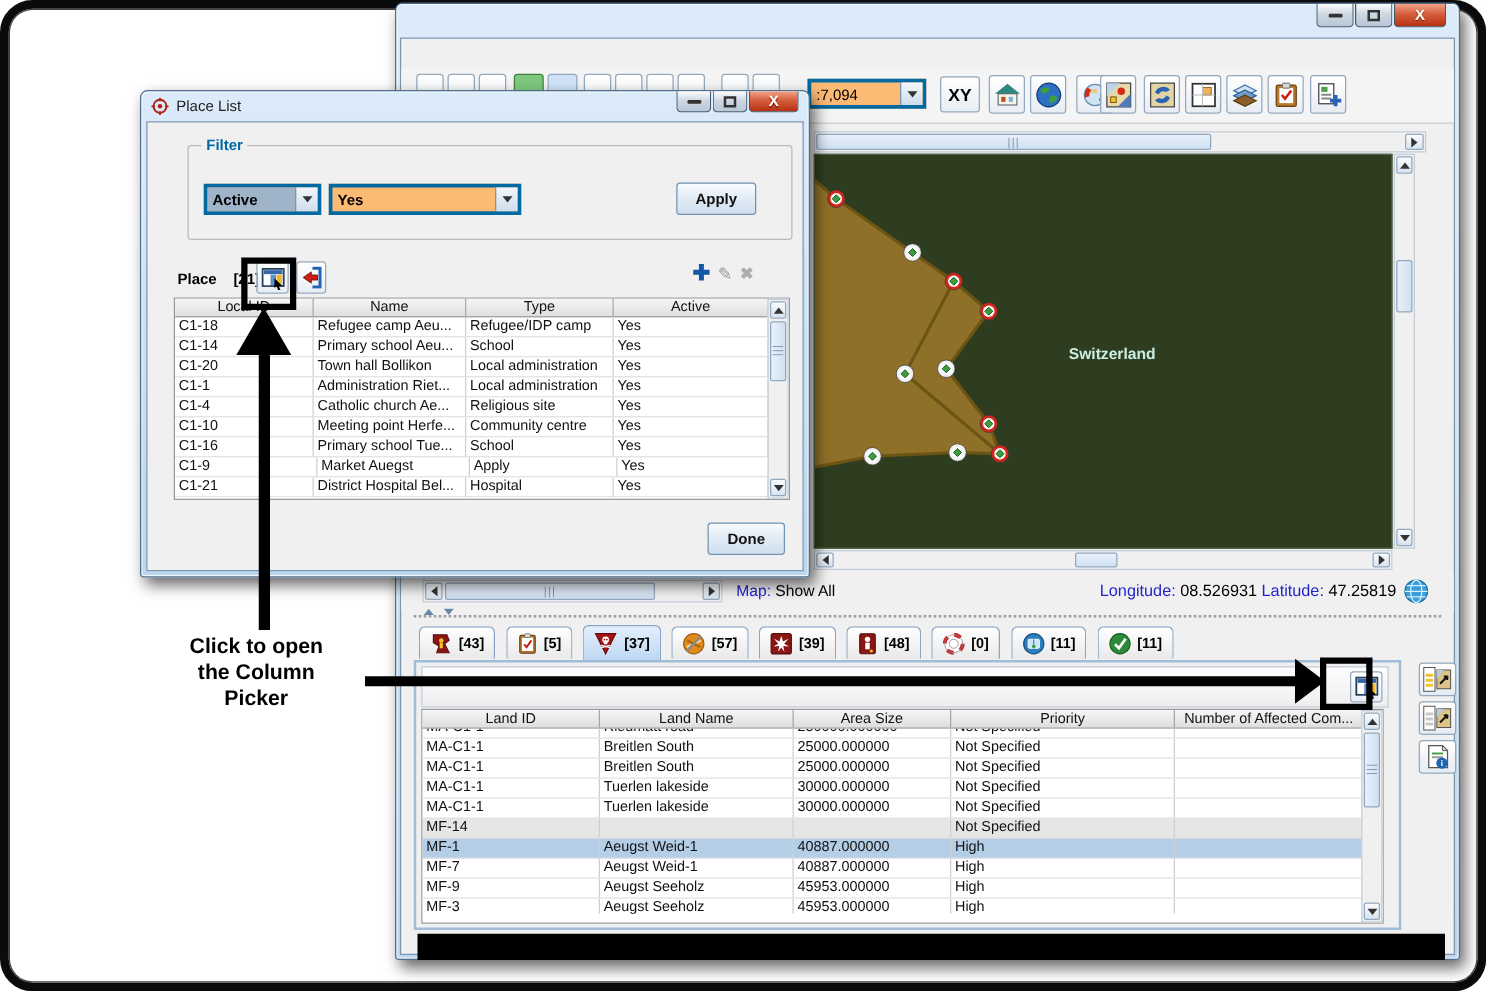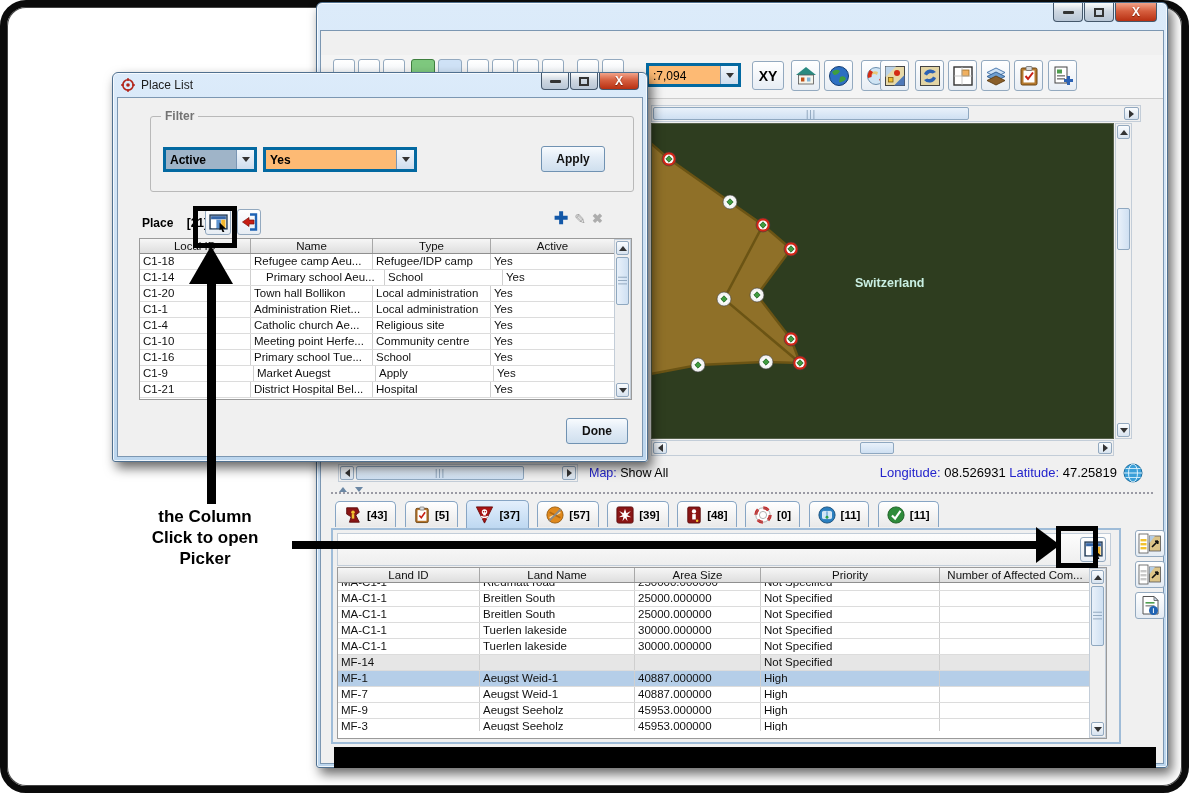--- a/index.html
+++ b/index.html
@@ -57,21 +57,21 @@
 
   
   .btn7 { position:absolute; border:1px solid #7092b2; border-radius:3px; background:linear-gradient(#f8fbfe,#e2ecf6 45%,#cfdfee); font-size:12px; font-weight:bold; color:#111; display:flex; align-items:center; justify-content:center; }
 
   
   .anno-square { position:absolute; border:5px solid #000; background:transparent; }
   .anno-text { position:absolute; font-size:17px; line-height:21px; font-weight:bold; color:#000; text-align:center; }
   .anno-stem { position:absolute; background:#000; }
 
   .fieldset { position:absolute; border:1px solid #b9b9b9; border-radius:3px; }
-  .fieldset .legend { position:absolute; top:-8px; left:10px; background:#f0f0f0; padding:0 4px; font-size:12px; font-weight:bold; color:#737373; }
+  .fieldset .legend { position:absolute; top:-8px; left:10px; background:#f0f0f0; padding:0 4px; font-size:12px; font-weight:bold; color:#0369a1; }
   .icon-btn { position:absolute; border:1px solid #93a9bf; border-radius:3px; background:linear-gradient(#ffffff,#e4ebf3); display:flex; align-items:center; justify-content:center; }
   .glyph-add { color:#1358a8; font-weight:bold; font-size:17px; }
   .glyph-edit { color:#9a9a9a; font-size:14px; }
   .glyph-del { color:#adadad; font-weight:bold; font-size:13px; }
   .statusblue { color:#2323cc; }
   .dotline { border-top:2px dotted #9a9aa4; }
 </style>
 </head>
 <body>
 
@@ -615,21 +615,21 @@
         </div>
       <div class="jt-body" style="height:144px;">
           <div class="tr">
             <div class="td" style="width: 111px;">C1-18</div>
             <div class="td" style="width: 122px;">Refugee camp Aeu...</div>
             <div class="td" style="width: 118px;">Refugee/IDP camp</div>
             <div class="td" style="width: 124px;">Yes</div>
           </div>
           <div class="tr">
             <div class="td" style="width: 111px;">C1-14</div>
-            <div class="td" style="width: 122px; margin-left: 12px;">Primary school Aeu...</div>
+            <div class="td" style="width: 122px;">Primary school Aeu...</div>
             <div class="td" style="width: 118px;">School</div>
             <div class="td" style="width: 124px;">Yes</div>
           </div>
           <div class="tr">
             <div class="td" style="width: 111px;">C1-20</div>
             <div class="td" style="width: 122px;">Town hall Bollikon</div>
             <div class="td" style="width: 118px;">Local administration</div>
             <div class="td" style="width: 124px;">Yes</div>
           </div>
           <div class="tr">
@@ -687,21 +687,21 @@
       </div>
   </div>
 </div>
 
 <div class="anno-square" style="left:193px;top:206px;width:44px;height:42px;z-index:10;"></div>
 <svg class="abs" style="left:185px;top:246px;z-index:10;" width="52" height="40">
   <polygon points="26,0 4,38 48,38" fill="#000"></polygon>
 </svg>
 <div class="anno-stem" style="left:207px;top:282px;width:9px;height:222px;z-index:10;"></div>
 <div class="anno-text" style="left:112px;top:506px;width:186px;z-index:10;">
+  <div>Click to open</div>
   <div>the Column</div>
-  <div>Click to open</div>
   <div>Picker</div>
 </div>
 <div class="anno-stem" style="left:292px;top:541px;width:746px;height:8px;z-index:10;"></div>
 <svg class="abs" style="left:1036px;top:527px;z-index:10;" width="26" height="36">
   <polygon points="0,0 24,18 0,36" fill="#000"></polygon>
 </svg>
 <div class="anno-square" style="left:1056px;top:526px;width:42px;height:42px;z-index:10;"></div>
 
 </body></html>

